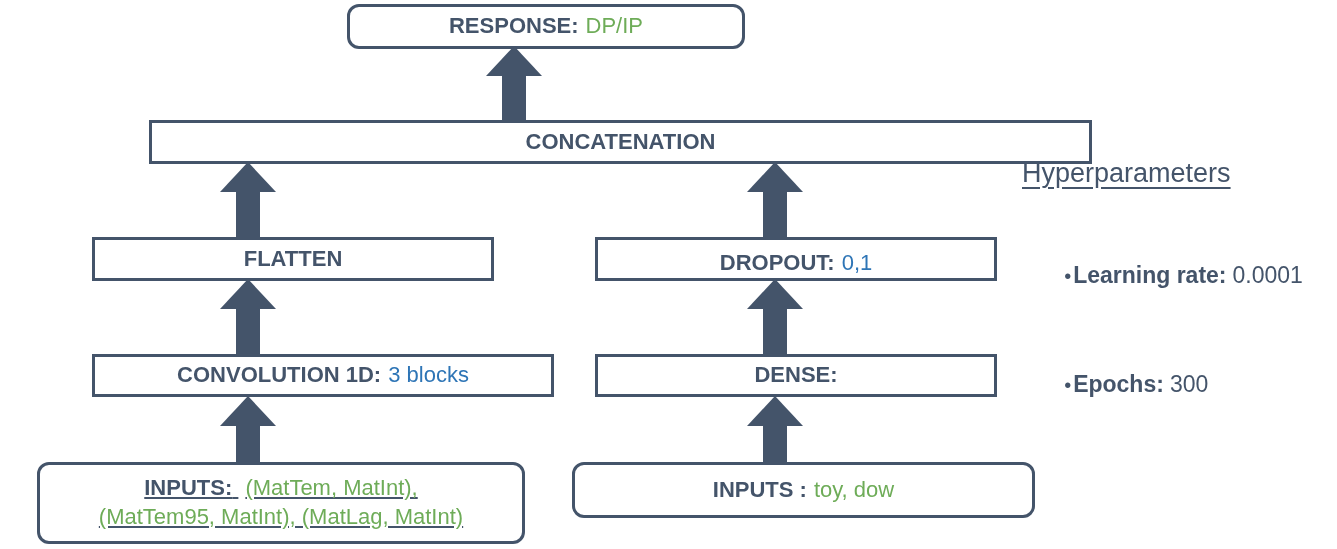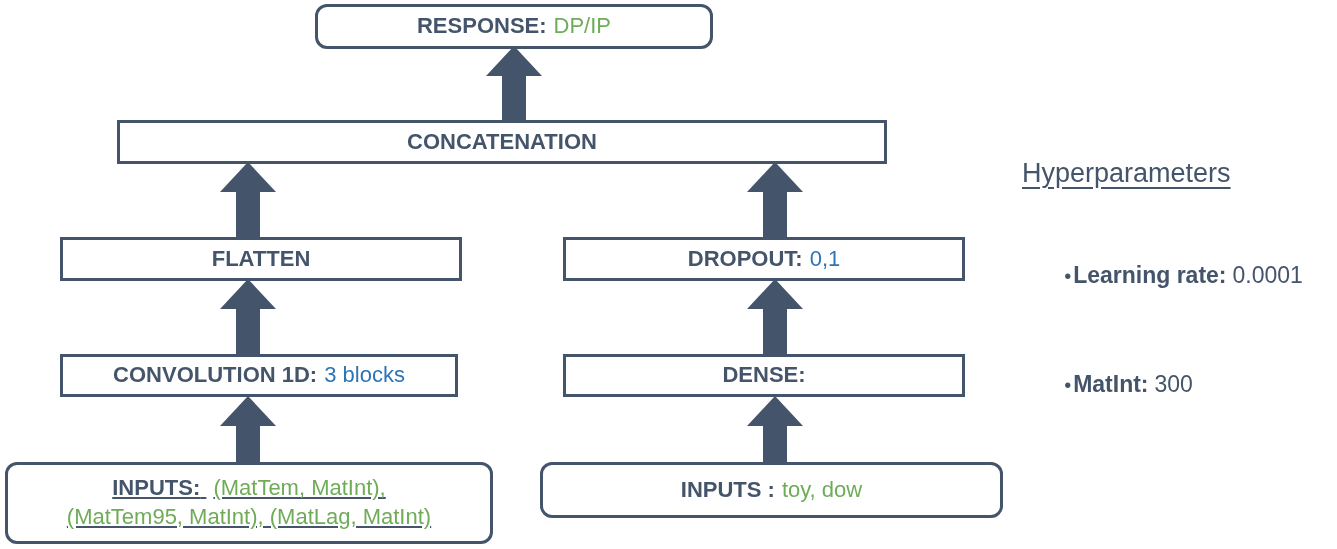--- a/index.html
+++ b/index.html
@@ -20,31 +20,32 @@
     position:absolute;
     background:#ffffff;
     border:3px solid var(--dark);
     box-sizing:border-box;
     display:flex;align-items:center;justify-content:center;
     color:var(--dark);
     font-size:22px;
     text-align:center;
     z-index:2;
     line-height:1.3;
+    margin-left:32px;
   }
   .rounded{border-radius:12px;}
   .lbl{font-weight:bold;white-space:pre;}
   .val{margin-left:7px;white-space:pre;}
   .val-green{color:var(--green);}
   .val-blue{color:var(--blue);}
   #box-response   {left:315px; top:4px;   width:398px; height:45px;}
-  #box-concat     {left:117px; top:120px; width:770px; height:44px;}
+  #box-concat     {left:117px; top:120px; width:943px; height:44px;}
   #box-flatten    {left:60px;  top:237px; width:402px; height:44px;}
-  #box-dropout    {left:563px; top:237px; width:402px; height:44px;}
-  #box-conv       {left:60px;  top:354px; width:398px; height:43px;}
+  #box-dropout    {left:563px; top:237px; width:402px; height:44px;align-items:flex-end;}
+  #box-conv       {left:60px;  top:354px; width:462px; height:43px;}
   #box-dense      {left:563px; top:354px; width:402px; height:43px;flex-direction:column;}
   #box-inputs-l   {left:5px;   top:462px; width:488px; height:82px; padding:0 14px;text-decoration:underline;}
   #box-inputs-r   {left:540px; top:462px; width:463px; height:56px;}
   #box-inputs-l .wrap{display:block;}
   
   .arrow{
     position:absolute;
     width:56px;
     display:flex;flex-direction:column;align-items:center;
     z-index:1;
@@ -167,21 +168,21 @@
     <div class="arrow-shaft"></div>
   </div>
 
   <div class="hp">
     <h2 class="hp-title">Hyperparameters</h2>
     <ul class="hp-list">
       <li class="hp-item">
         <span class="hp-bullet">•</span><span class="hp-label">Learning rate:</span><span class="hp-value">0.0001</span>
       </li>
       <li class="hp-item">
-        <span class="hp-bullet">•</span><span class="hp-label">MatInt:</span><span class="hp-value">300</span>
+        <span class="hp-bullet">•</span><span class="hp-label">Epochs:</span><span class="hp-value">300</span>
       </li>
       <li class="hp-item">
         
       </li>
 
     </ul>
   </div>
 
 </div>
 

